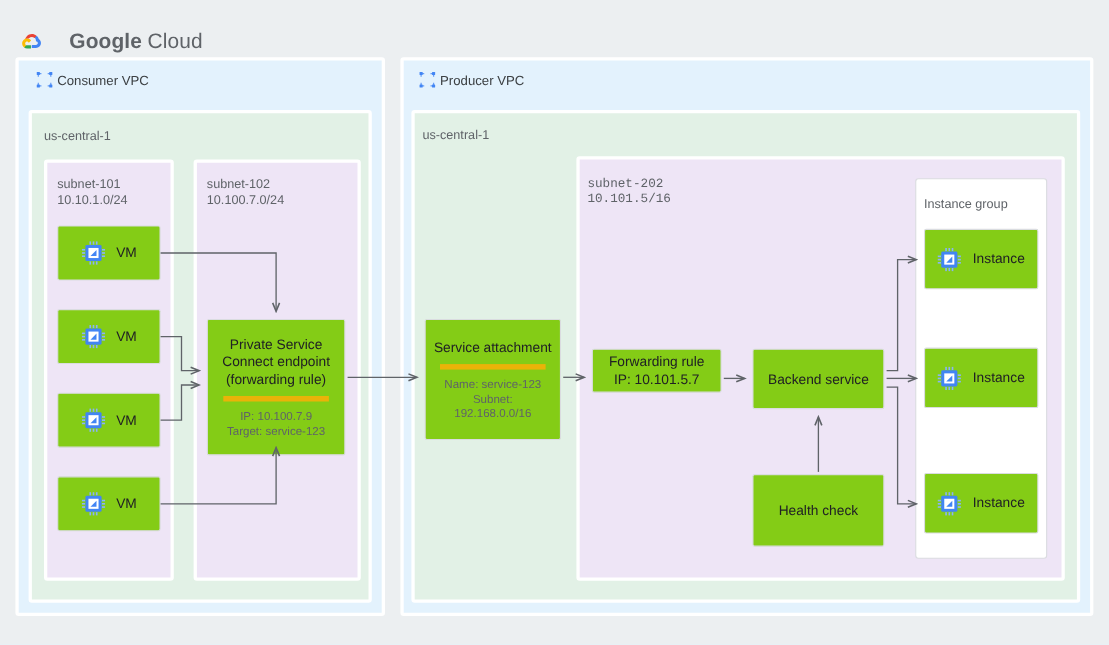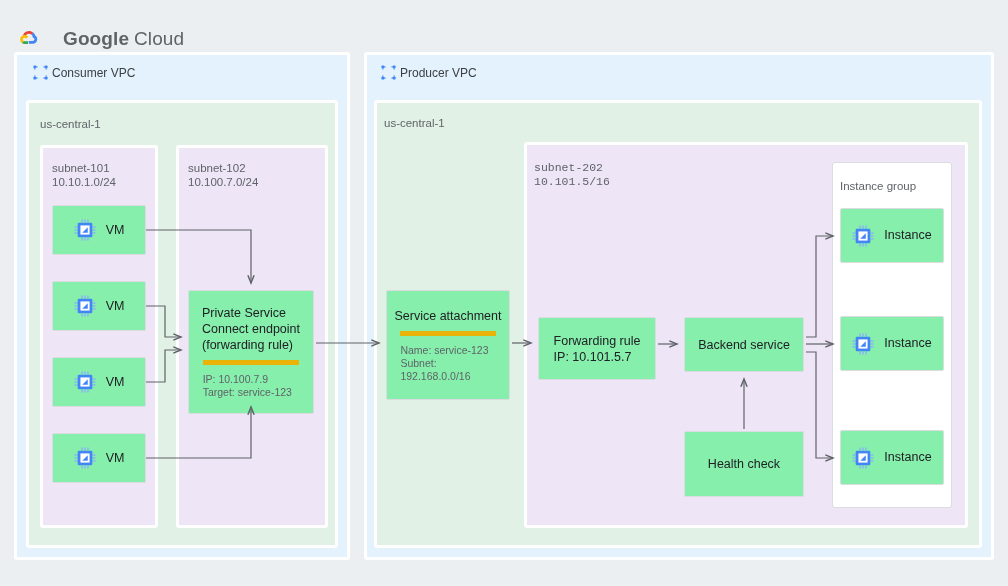--- a/index.html
+++ b/index.html
@@ -77,28 +77,29 @@
     display: flex;
     align-items: center;
     gap: 3px;
     font-size: 12px;
     color: #3c4043;
   }
 
   
   .node {
     position: absolute;
-    background: #86efac;
+    background: #84cc16;
     border: 1px solid #dadce0;
     border-radius: 2px;
     box-sizing: border-box;
     display: flex;
     flex-direction: column;
     align-items: center;
     justify-content: center;
+    text-align: center;
     color: #202124;
     font-size: 12.5px;
     line-height: 15px;
   }
   .node.row {
     flex-direction: row;
     gap: 10px;
   }
   .node-title {
     font-size: 12.5px;
@@ -296,21 +297,21 @@
 <div class="node" style="left:386px; top:290px; width:124px; height:110px;">
   <div class="node-title">Service attachment</div>
   <div class="node-sub">Name: service-123
 Subnet:
 192.168.0.0/16</div>
 </div>
 
 <div class="subnet" style="left:524px; top:142px; width:444px; height:386px;"></div>
 <div class="zone-label" style="left:534px; top:161px;font-family:Liberation Mono, monospace;"><span>subnet-202</span><br><span>10.101.5/16</span></div>
 
-<div class="node" style="left:538px; top:317px; width:118px; height:63px;">
+<div class="node" style="left:538px; top:317px; width:118px; height:40px;">
   <div class="node-title">Forwarding rule
 IP: 10.101.5.7</div>
 </div>
 
 <div class="node" style="left:684px; top:317px; width:120px; height:55px;">
   <div class="node-title">Backend service</div>
 </div>
 
 <div class="node" style="left:684px; top:431px; width:120px; height:66px;">
   <div class="node-title">Health check</div>

